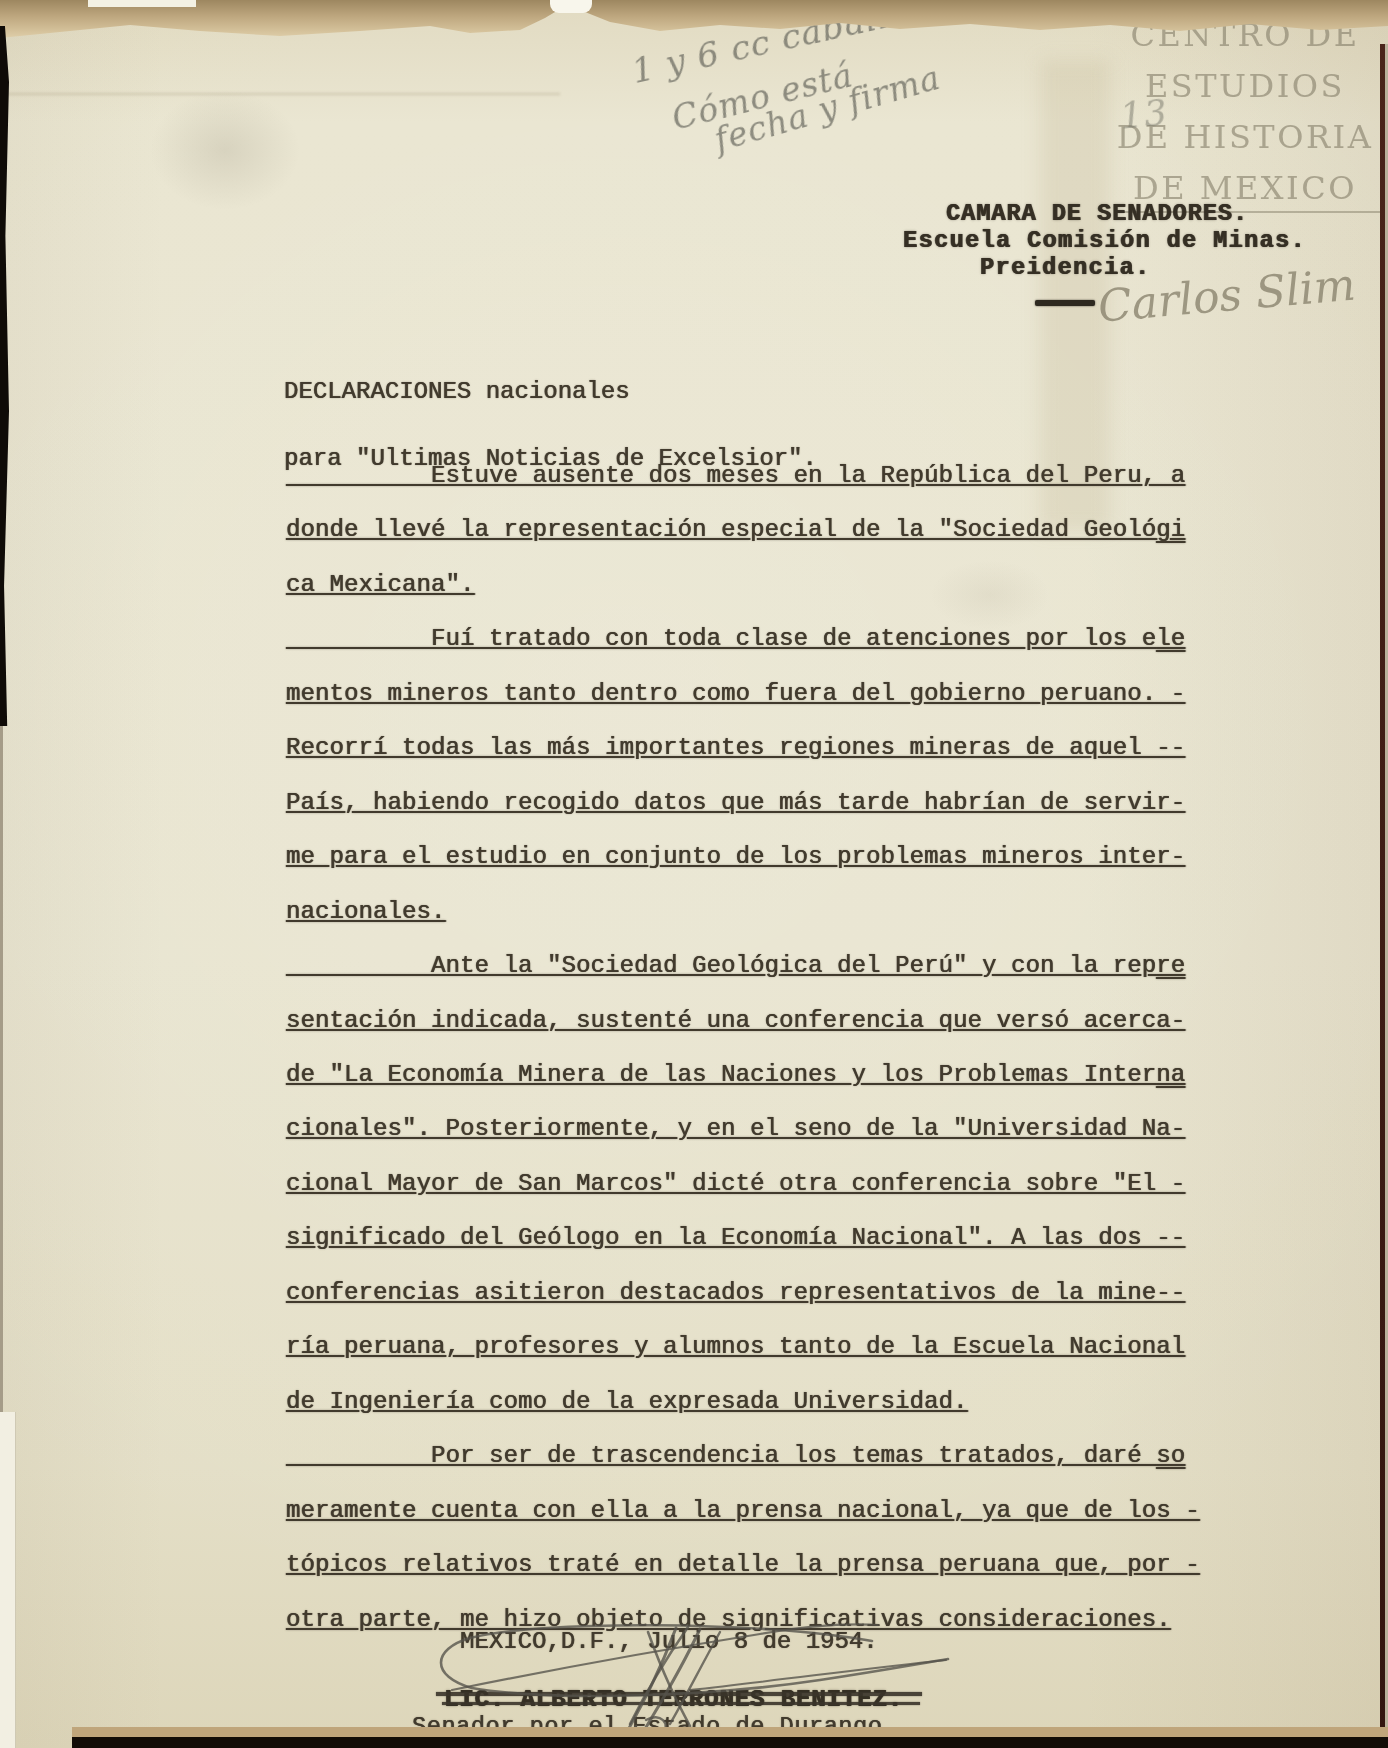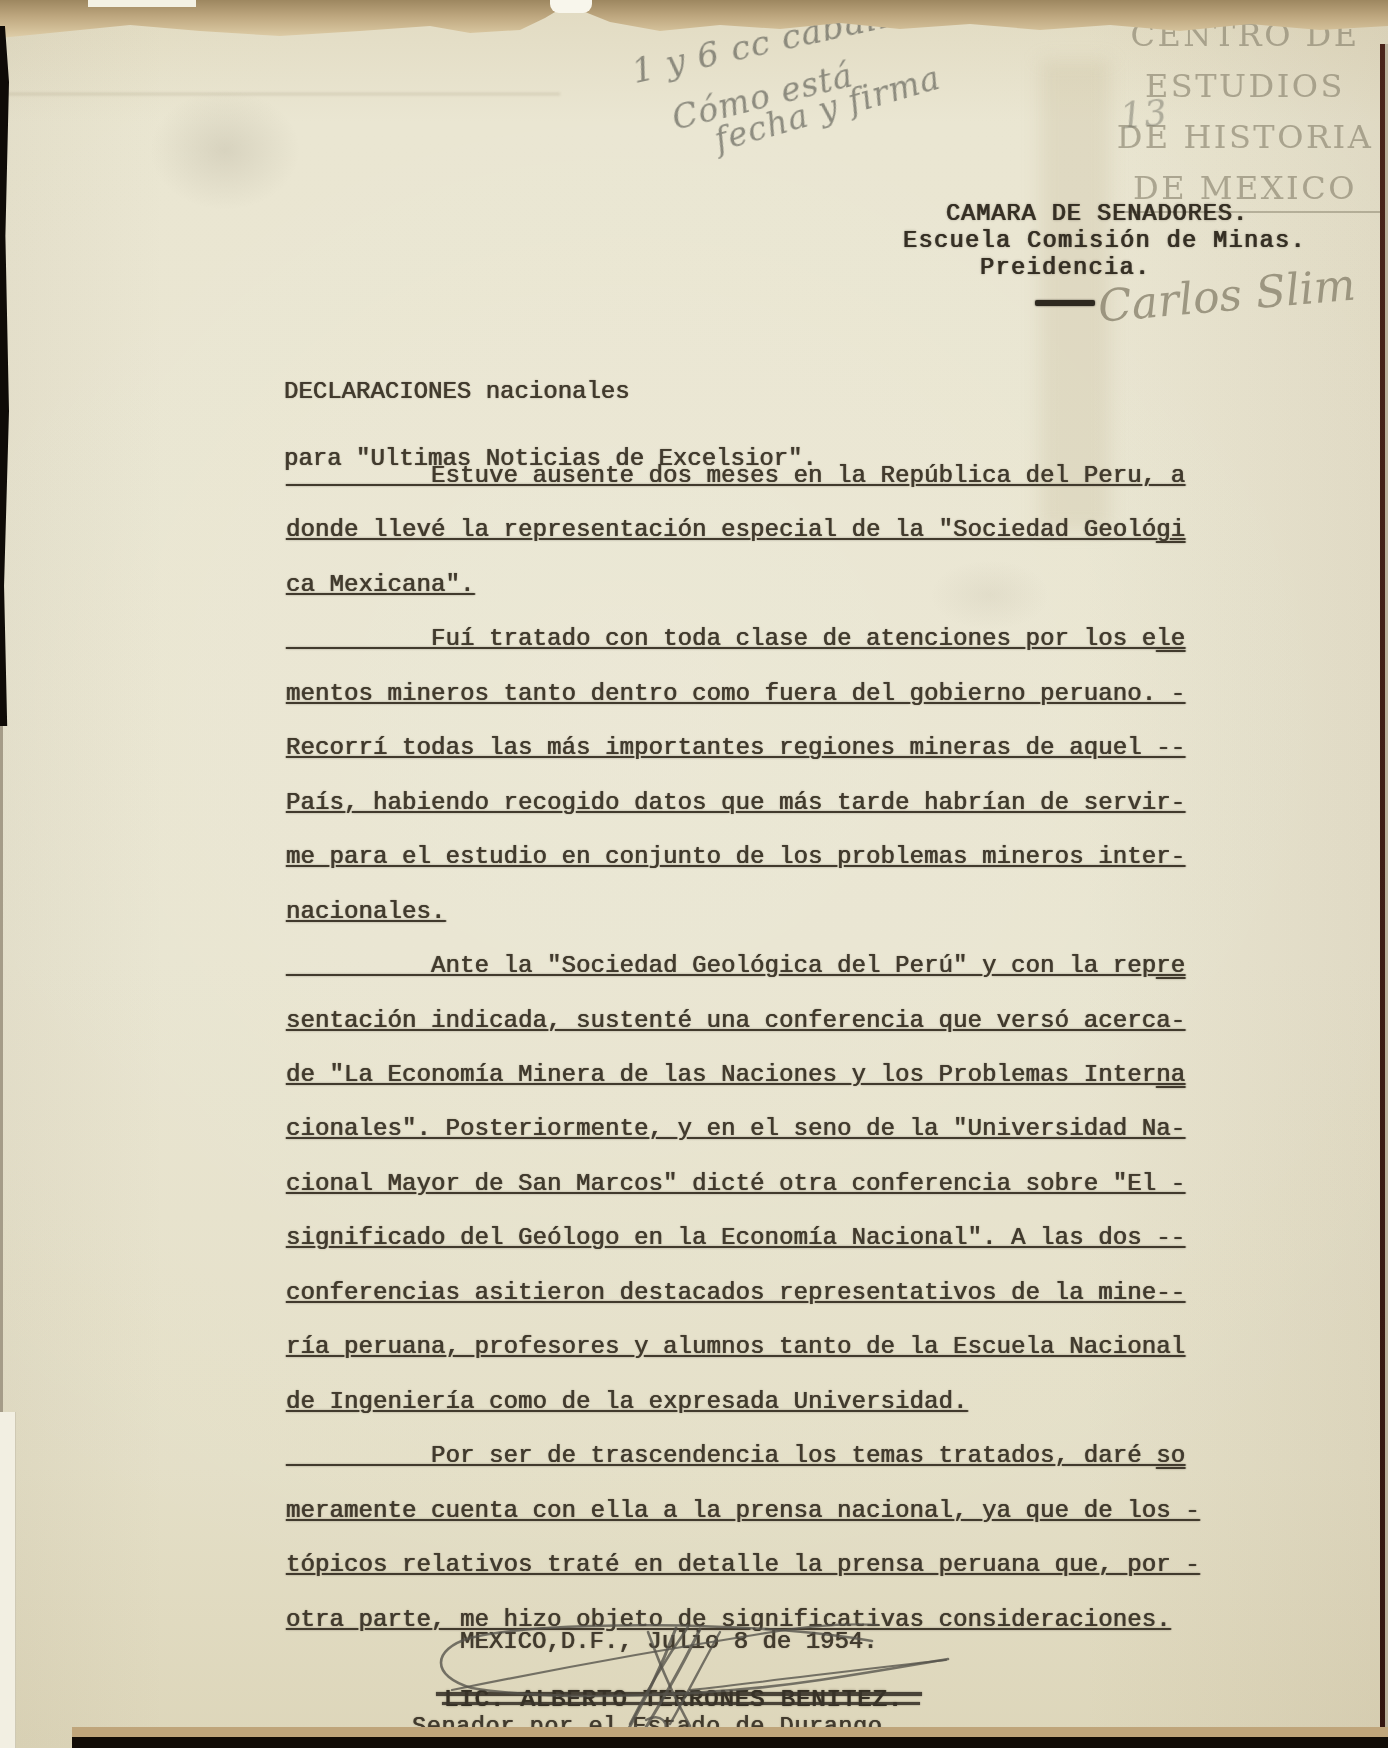--- a/index.html
+++ b/index.html
@@ -7,21 +7,21 @@
     background:
       radial-gradient(120% 90% at 45% 40%, rgba(255,255,255,.13), rgba(0,0,0,0) 62%),
       linear-gradient(90deg, rgba(120,100,70,.06) 0%, rgba(0,0,0,0) 12% 78%, rgba(140,115,80,.10) 100%),
       linear-gradient(180deg,#e0d9bf 0%,#e9e5d0 7%,#e8e4cf 55%,#e4dfc7 84%,#ddd6ba 100%);
     font-family:"Liberation Mono",monospace;}
   .abs{position:absolute;}
   
   .typed{font-family:"Liberation Mono",monospace;color:#413a2d;
     text-shadow:.5px 0 0 rgba(65,58,45,.85),-.4px 0 0 rgba(65,58,45,.55),0 0 2px rgba(65,58,45,.38);
     white-space:pre;}
-  .heavy{color:#352f24;text-shadow:.7px 0 0 rgba(53,47,36,.9),-.5px 0 0 rgba(53,47,36,.7),0 0 2.5px rgba(53,47,36,.45);}
+  .heavy{color:#352f24;text-shadow:.7px 0 0 rgba(53,47,36,.9),-.5px 0 0 rgba(53,47,36,.7),0 0 2.5px rgba(53,47,36,.45);font-weight:bold;}
   
   .bodyblock{left:286px;top:449px;width:960px;text-decoration:underline;}
   .tline{font-size:24px;line-height:54.45px;letter-spacing:.1px;}
   .tline .u{text-decoration:underline;text-underline-offset:5px;text-decoration-thickness:2px;}
   
   .titleblock{left:284px;top:340px;}
   .titleblock div{font-size:24px;line-height:31px;}
   
   .lh1{left:946px;top:200px;font-size:23.5px;letter-spacing:1px;}
   .lh2{left:903px;top:227px;font-size:23.5px;letter-spacing:1.4px;}

